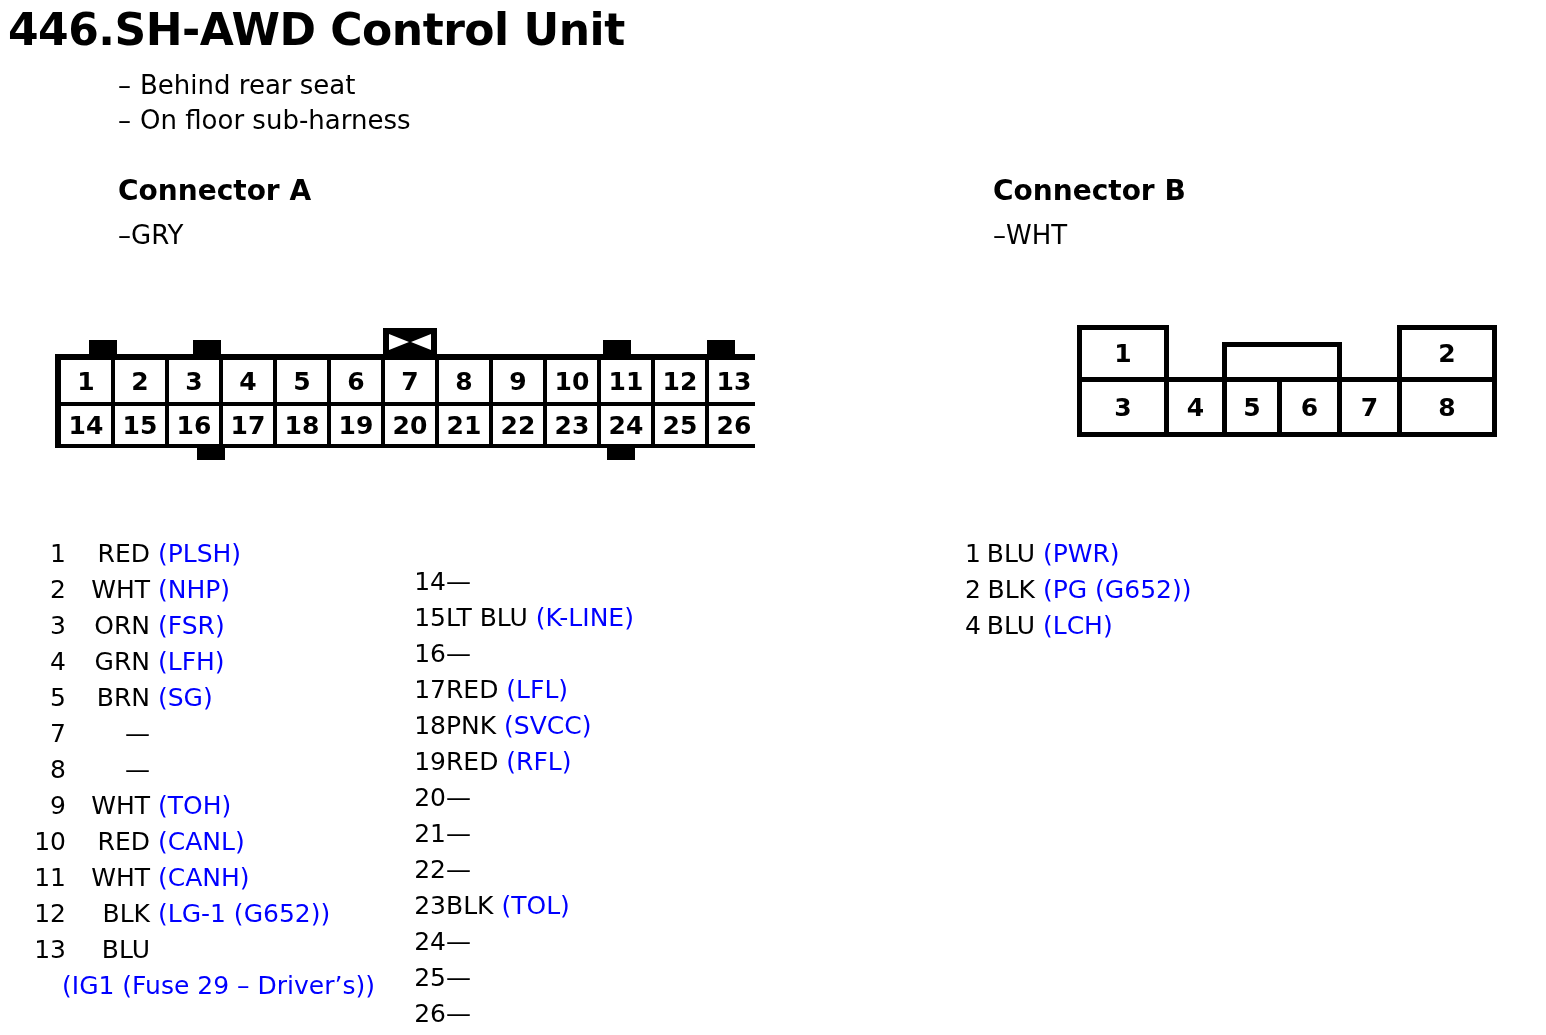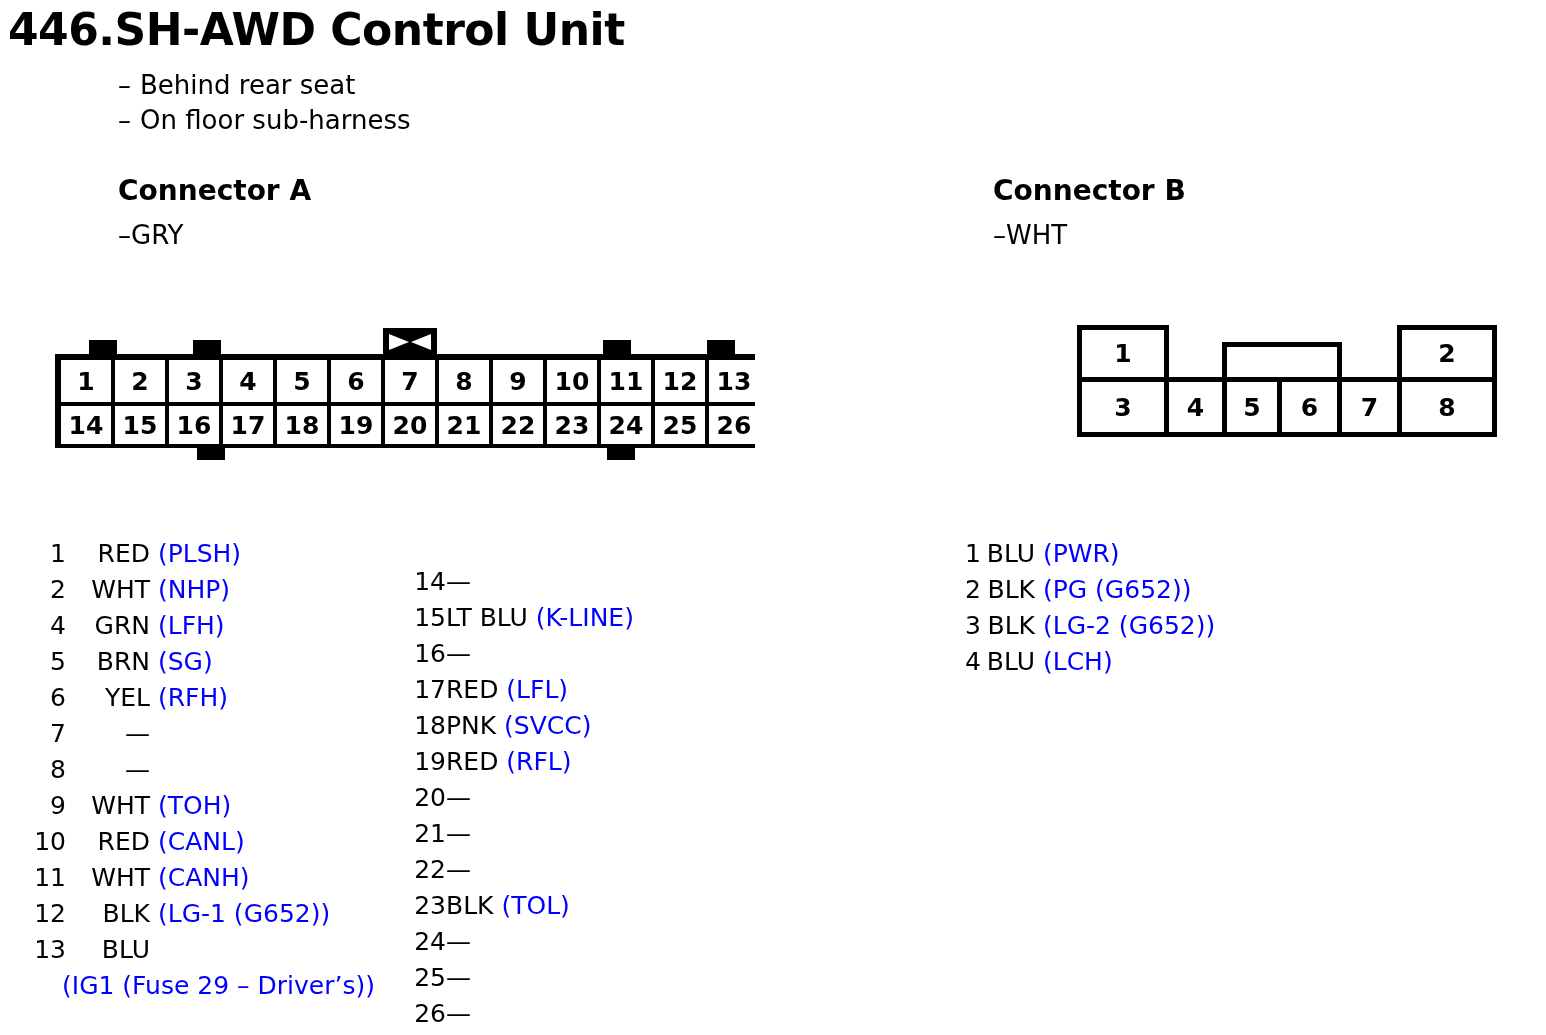--- a/index.html
+++ b/index.html
@@ -153,23 +153,23 @@
     <div class="bcell" style="left:87px;top:52px;width:63px;height:60px;">4</div>
     <div class="bcell" style="left:145px;top:52px;width:60px;height:60px;">5</div>
     <div class="bcell" style="left:200px;top:52px;width:65px;height:60px;">6</div>
     <div class="bcell" style="left:260px;top:52px;width:65px;height:60px;">7</div>
     <div class="bcell" style="left:320px;top:52px;width:100px;height:60px;">8</div>
   </div>
 
   <div class="pinlist listA1">
       <div class="pinrow"><span class="pn">1</span><span class="wire" style="min-width: 84px; display: inline-block;">RED</span><span class="sig"> (PLSH)</span></div>
       <div class="pinrow"><span class="pn">2</span><span class="wire" style="min-width: 84px; display: inline-block;">WHT</span><span class="sig"> (NHP)</span></div>
+      <div class="pinrow"><span class="pn">3</span><span class="wire" style="min-width: 84px; display: inline-block;">ORN</span><span class="sig"> (FSR)</span></div>
       <div class="pinrow"><span class="pn">4</span><span class="wire" style="min-width: 84px; display: inline-block;">GRN</span><span class="sig"> (LFH)</span></div>
       <div class="pinrow"><span class="pn">5</span><span class="wire" style="min-width: 84px; display: inline-block;">BRN</span><span class="sig"> (SG)</span></div>
-      <div class="pinrow"><span class="pn">6</span><span class="wire" style="min-width: 84px; display: inline-block;">YEL</span><span class="sig"> (RFH)</span></div>
       <div class="pinrow"><span class="pn">7</span><span class="wire" style="min-width: 84px; display: inline-block;">—</span></div>
       <div class="pinrow"><span class="pn">8</span><span class="wire" style="min-width: 84px; display: inline-block;">—</span></div>
       <div class="pinrow"><span class="pn">9</span><span class="wire" style="min-width: 84px; display: inline-block;">WHT</span><span class="sig"> (TOH)</span></div>
       <div class="pinrow"><span class="pn">10</span><span class="wire" style="min-width: 84px; display: inline-block;">RED</span><span class="sig"> (CANL)</span></div>
       <div class="pinrow"><span class="pn">11</span><span class="wire" style="min-width: 84px; display: inline-block;">WHT</span><span class="sig"> (CANH)</span></div>
       <div class="pinrow"><span class="pn">12</span><span class="wire" style="min-width: 84px; display: inline-block;">BLK</span><span class="sig"> (LG-1 (G652))</span></div>
       <div class="pinrow"><span class="pn">13</span><span class="wire" style="min-width: 84px; display: inline-block;">BLU</span></div>
       <div class="pinrow cont" style="padding-left: 32px;">(IG1 (Fuse 29 – Driver’s))</div>
     </div>
   <div class="pinlist listA2">
@@ -183,17 +183,16 @@
       <div class="pinrow"><span class="pn">21</span><span class="wire" style="display: inline-block;">—</span></div>
       <div class="pinrow"><span class="pn">22</span><span class="wire" style="display: inline-block;">—</span></div>
       <div class="pinrow"><span class="pn">23</span><span class="wire" style="display: inline-block;">BLK</span><span class="sig"> (TOL)</span></div>
       <div class="pinrow"><span class="pn">24</span><span class="wire" style="display: inline-block;">—</span></div>
       <div class="pinrow"><span class="pn">25</span><span class="wire" style="display: inline-block;">—</span></div>
       <div class="pinrow"><span class="pn">26</span><span class="wire" style="display: inline-block;">—</span></div>
     </div>
   <div class="pinlist listB1">
       <div class="pinrow"><span class="pn">1</span><span class="wire" style="min-width: 54px; display: inline-block;">BLU</span><span class="sig"> (PWR)</span></div>
       <div class="pinrow"><span class="pn">2</span><span class="wire" style="min-width: 54px; display: inline-block;">BLK</span><span class="sig"> (PG (G652))</span></div>
-      <div class="pinrow"><span class="pn">3</span><span class="wire" style="min-width: 54px; display: inline-block;">BLK</span><span class="sig"> (LG-2 (G652))</span></div>
       <div class="pinrow"><span class="pn">4</span><span class="wire" style="min-width: 54px; display: inline-block;">BLU</span><span class="sig"> (LCH)</span></div>
     </div>
 
 </div>
 
 </body></html>

